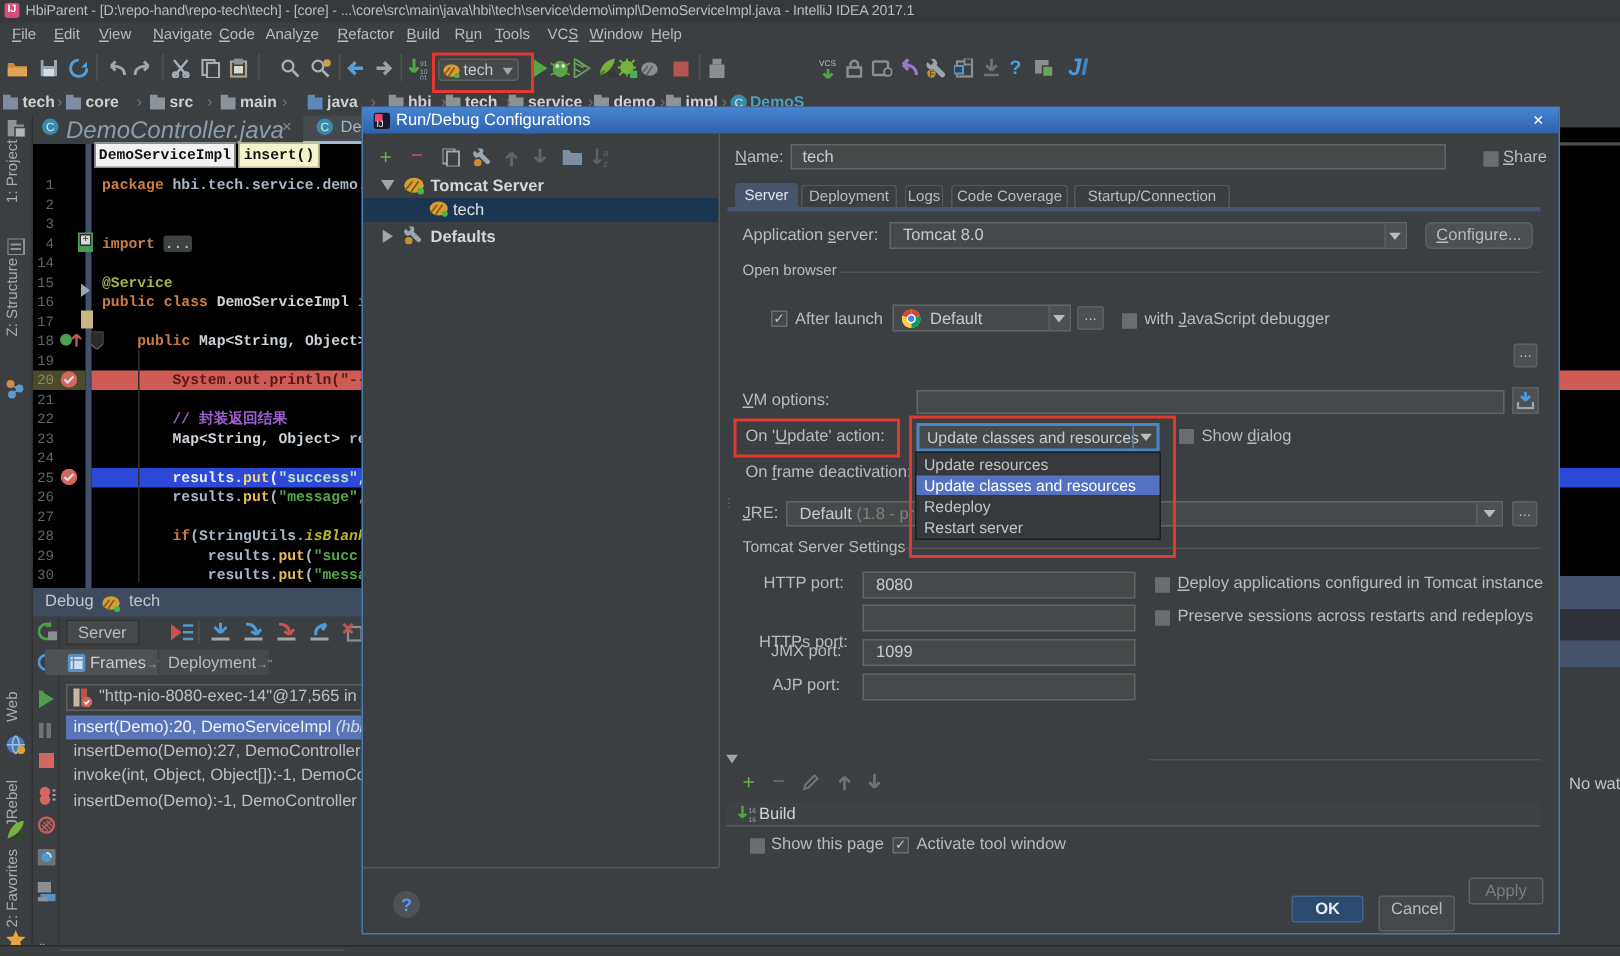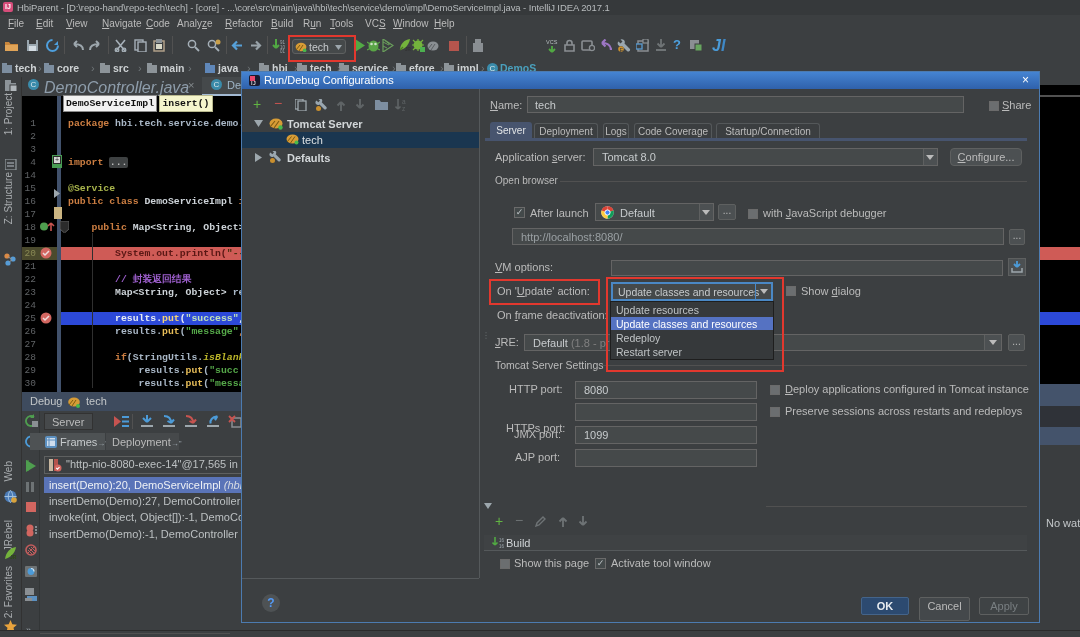--- a/index.html
+++ b/index.html
@@ -228,21 +228,21 @@
   <div class="lbl" style="left:310px;top:2px;font-weight:bold;color:#cdd1d3;font-size:10.5px;">tech</div>
   <svg class="ab" style="left:339px;top:3px;" width="11" height="11">
       <rect x="0" y="2" width="10" height="8" fill="#8d9499"></rect>
       <rect x="0" y="0" width="5" height="3" fill="#8d9499"></rect>
     </svg>
   <div class="lbl" style="left:352px;top:2px;font-weight:bold;color:#cdd1d3;font-size:10.5px;">service</div>
   <svg class="ab" style="left:396px;top:3px;" width="11" height="11">
       <rect x="0" y="2" width="10" height="8" fill="#8d9499"></rect>
       <rect x="0" y="0" width="5" height="3" fill="#8d9499"></rect>
     </svg>
-  <div class="lbl" style="left:409px;top:2px;font-weight:bold;color:#cdd1d3;font-size:10.5px;">efore</div>
+  <div class="lbl" style="left:409px;top:2px;font-weight:bold;color:#cdd1d3;font-size:10.5px;">demo</div>
   <svg class="ab" style="left:444px;top:3px;" width="11" height="11">
       <rect x="0" y="2" width="10" height="8" fill="#8d9499"></rect>
       <rect x="0" y="0" width="5" height="3" fill="#8d9499"></rect>
     </svg>
   <div class="lbl" style="left:457px;top:2px;font-weight:bold;color:#cdd1d3;font-size:10.5px;">impl</div>
   <div class="lbl" style="left:38px;top:2px;color:#6f7679;">›</div>
   <div class="lbl" style="left:91px;top:2px;color:#6f7679;">›</div>
   <div class="lbl" style="left:138px;top:2px;color:#6f7679;">›</div>
   <div class="lbl" style="left:188px;top:2px;color:#6f7679;">›</div>
   <div class="lbl" style="left:247px;top:2px;color:#6f7679;">›</div>
@@ -595,23 +595,20 @@
       </svg>
     <div class="ab" style="left:24px;top:3px;font-size:11px;color:#c7cbcd;">Default</div>
   </div>
   <div class="ab" style="left:457px;top:132px;width:14px;height:16px;background:#4c5052;border-left:1px solid #5e6060;box-sizing:border-box;"></div>
   <svg class="ab" style="left:460px;top:138px;" width="8" height="5">
       <path d="M0 0 h8 l-4 5 z" fill="#bbbbbb"></path>
     </svg>
   <div class="btn" style="left:476px;top:132px;width:18px;height:16px;line-height:12px;font-size:10px;">...</div>
   <div class="cb" style="left:506px;top:137px;background:#6b6e70;"></div>
   <div class="lbl" style="left:521px;top:135px;">with <u>J</u>avaScript debugger</div>
-  <div class="fld" style="left:270px;top:156px;width:492px;height:17px;">
-      <div style="font-size:11px;color:#9aa0a3;padding:2px 0 0 8px;">http://localhost:8080/</div>
-    </div>
   <div class="btn" style="left:767px;top:157px;width:16px;height:16px;line-height:12px;font-size:10px;">...</div>
 
   <div class="lbl" style="left:253px;top:189px;"><u>V</u>M options:</div>
   <div class="fld" style="left:369px;top:188px;width:392px;height:16px;"></div>
   <div class="ab" style="left:766px;top:186px;width:18px;height:18px;background:#4c5052;border:1px solid #5e6060;box-sizing:border-box;"></div>
   <svg class="ab" style="left:769px;top:189px;" width="12" height="12">
       <path d="M6 0 v6 M6 6 l-3-3 M6 6 l3-3" stroke="#4c9bd8" stroke-width="1.8" fill="none"></path>
       <path d="M1 7 v4 h10 V7" stroke="#9da7ad" stroke-width="1.5" fill="none"></path>
     </svg>
 
@@ -687,18 +684,18 @@
     </svg>
   <div class="ab" style="left:264px;top:465px;font-size:11px;color:#d0d4d6;">Build</div>
   <div class="cb" style="left:258px;top:487px;background:#6b6e70;"></div>
   <div class="lbl" style="left:272px;top:485px;">Show this page</div>
   <div class="cbk" style="left:353px;top:486px;">✓</div>
   <div class="lbl" style="left:369px;top:485px;">Activate tool window</div>
 
   <div class="ab" style="left:20px;top:522px;width:18px;height:18px;border-radius:50%;background:#4e5254;font-size:12px;color:#549af7;text-align:center;line-height:18px;font-weight:bold;">?</div>
   <div class="btn" style="left:619px;top:525px;width:48px;height:18px;line-height:16px;background:#2c4a70;border-color:#44648a;color:#e8ecf0;font-weight:bold;">OK</div>
   <div class="btn" style="left:677px;top:525px;width:51px;height:24px;line-height:16px;background:#44484b;">Cancel</div>
-  <div class="btn" style="left:737px;top:525px;width:50px;height:18px;line-height:16px;background:#3f4345;color:#797f82;">Apply</div>
+  <div class="btn" style="left:737px;top:513px;width:50px;height:18px;line-height:16px;background:#3f4345;color:#797f82;">Apply</div>
 </div>
 
 <div class="ab" style="left:288px;top:35px;width:64px;height:23px;border:2px solid #e2382e;z-index:90;"></div>
 <div class="ab" style="left:489px;top:279px;width:107px;height:22px;border:2px solid #e2382e;z-index:90;"></div>
 <div class="ab" style="left:606px;top:277px;width:174px;height:91px;border:2px solid #e2382e;z-index:90;"></div>
 
 </body></html>

